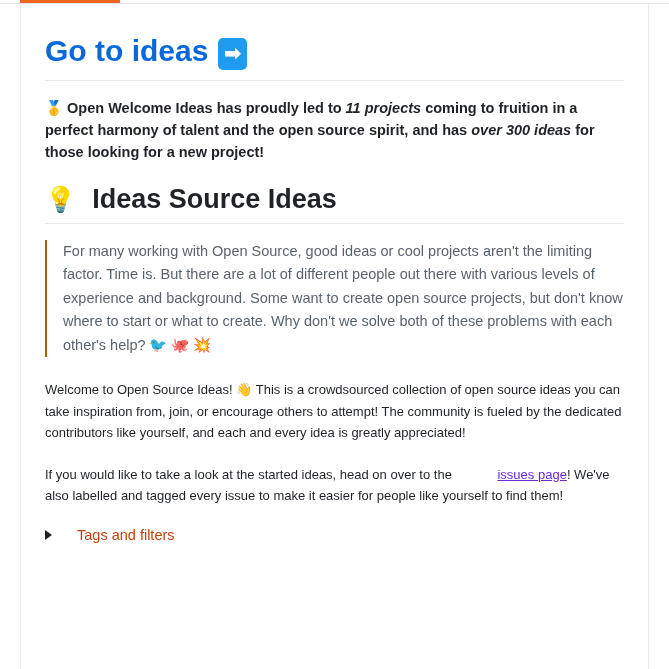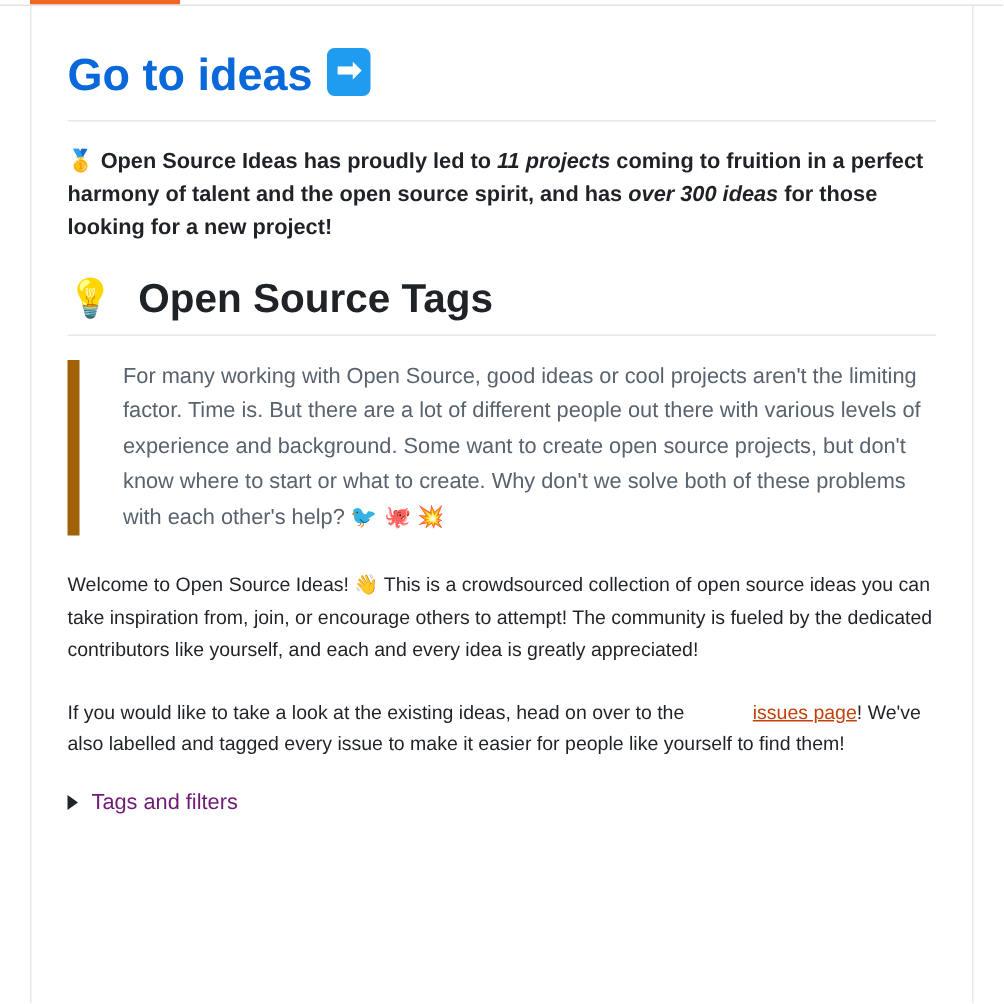--- a/index.html
+++ b/index.html
@@ -57,21 +57,21 @@
     overflow: hidden;
   }
 
   h1.go-to {
     font-size: 30px;
     line-height: 1.25;
     font-weight: bold;
     color: #0969da;
     margin: 28px 0 10px 0;
     display: flex;
-    align-items: flex-start;
+    align-items: flex-end;
     gap: 10px;
   }
   h1.go-to .arrow-badge {
     display: inline-block;
     background: #1f9bf0;
     color: #ffffff;
     font-size: 20px;
     line-height: 1;
     border-radius: 5px;
     padding: 5px 6px 7px 6px;
@@ -101,51 +101,51 @@
     margin: 0 0 8px 0;
     display: flex;
     align-items: center;
     gap: 16px;
     color: #1f2328;
   }
   h2.section .emoji { font-size: 25px; }
 
   blockquote {
     margin: 16px 0 22px 0;
-    padding: 0 0 0 29px;
-    border-left: 8px solid #a16207;
+    padding: 0 0 0 16px;
+    border-left: 2px solid #a16207;
     color: #59636e;
     font-size: 14.5px;
     line-height: 1.62;
   }
 
   p.body {
     font-size: 13px;
     line-height: 1.65;
     margin: 0 0 20px 0;
     color: #1f2328;
   }
   a.link {
-    color: #c2410c;
+    color: #6d28d9;
     text-decoration: underline;
     cursor: pointer;
     padding-left: 42px;
   }
 
   details.tags {
     margin: 0 0 20px 0;
     font-size: 14.5px;
   }
   details.tags > summary {
     list-style: none;
     cursor: pointer;
     display: flex;
     align-items: center;
-    gap: 9px;
-    color: #701a75;
+    gap: 25px;
+    color: #c2410c;
   }
   details.tags > summary::-webkit-details-marker { display: none; }
   .tri {
     width: 0; height: 0;
     border-left: 7px solid #1f2328;
     border-top: 5px solid transparent;
     border-bottom: 5px solid transparent;
     display: inline-block;
   }
 </style>
@@ -160,35 +160,35 @@
 <div class="page">
   <div class="content">
 
     <h1 class="go-to">
       <span>Go to ideas</span>
       <span class="arrow-badge">➡</span>
     </h1>
     <div class="hr"></div>
 
     <p class="lead">
-      <span>🥇</span><span> Open Source Ideas has proudly led to </span><em>11 projects</em><span> coming to fruition in a perfect harmony of talent and the open source spirit, and has </span><em>over 300 ideas</em><span> for those looking for a new project!</span>
+      <span>🥇</span><span> Open Welcome Ideas has proudly led to </span><em>11 projects</em><span> coming to fruition in a perfect harmony of talent and the open source spirit, and has </span><em>over 300 ideas</em><span> for those looking for a new project!</span>
     </p>
 
     <h2 class="section">
       <span class="emoji">💡</span>
-      <span>Open Source Tags</span>
+      <span>Ideas Source Ideas</span>
     </h2>
     <div class="hr"></div>
 
     <blockquote>For many working with Open Source, good ideas or cool projects aren't the limiting factor. Time is. But there are a lot of different people out there with various levels of experience and background. Some want to create open source projects, but don't know where to start or what to create. Why don't we solve both of these problems with each other's help? 🐦 🐙 💥</blockquote>
 
     <p class="body">Welcome to Open Source Ideas! 👋 This is a crowdsourced collection of open source ideas you can take inspiration from, join, or encourage others to attempt! The community is fueled by the dedicated contributors like yourself, and each and every idea is greatly appreciated!</p>
 
     <p class="body">
-      <span>If you would like to take a look at the existing ideas, head on over to the </span><a class="link">issues page</a><span>! We've also labelled and tagged every issue to make it easier for people like yourself to find them!</span>
+      <span>If you would like to take a look at the started ideas, head on over to the </span><a class="link">issues page</a><span>! We've also labelled and tagged every issue to make it easier for people like yourself to find them!</span>
     </p>
 
     <details class="tags">
       <summary>
         <span class="tri"></span>
         <span>Tags and filters</span>
       </summary>
     </details>
 
 

